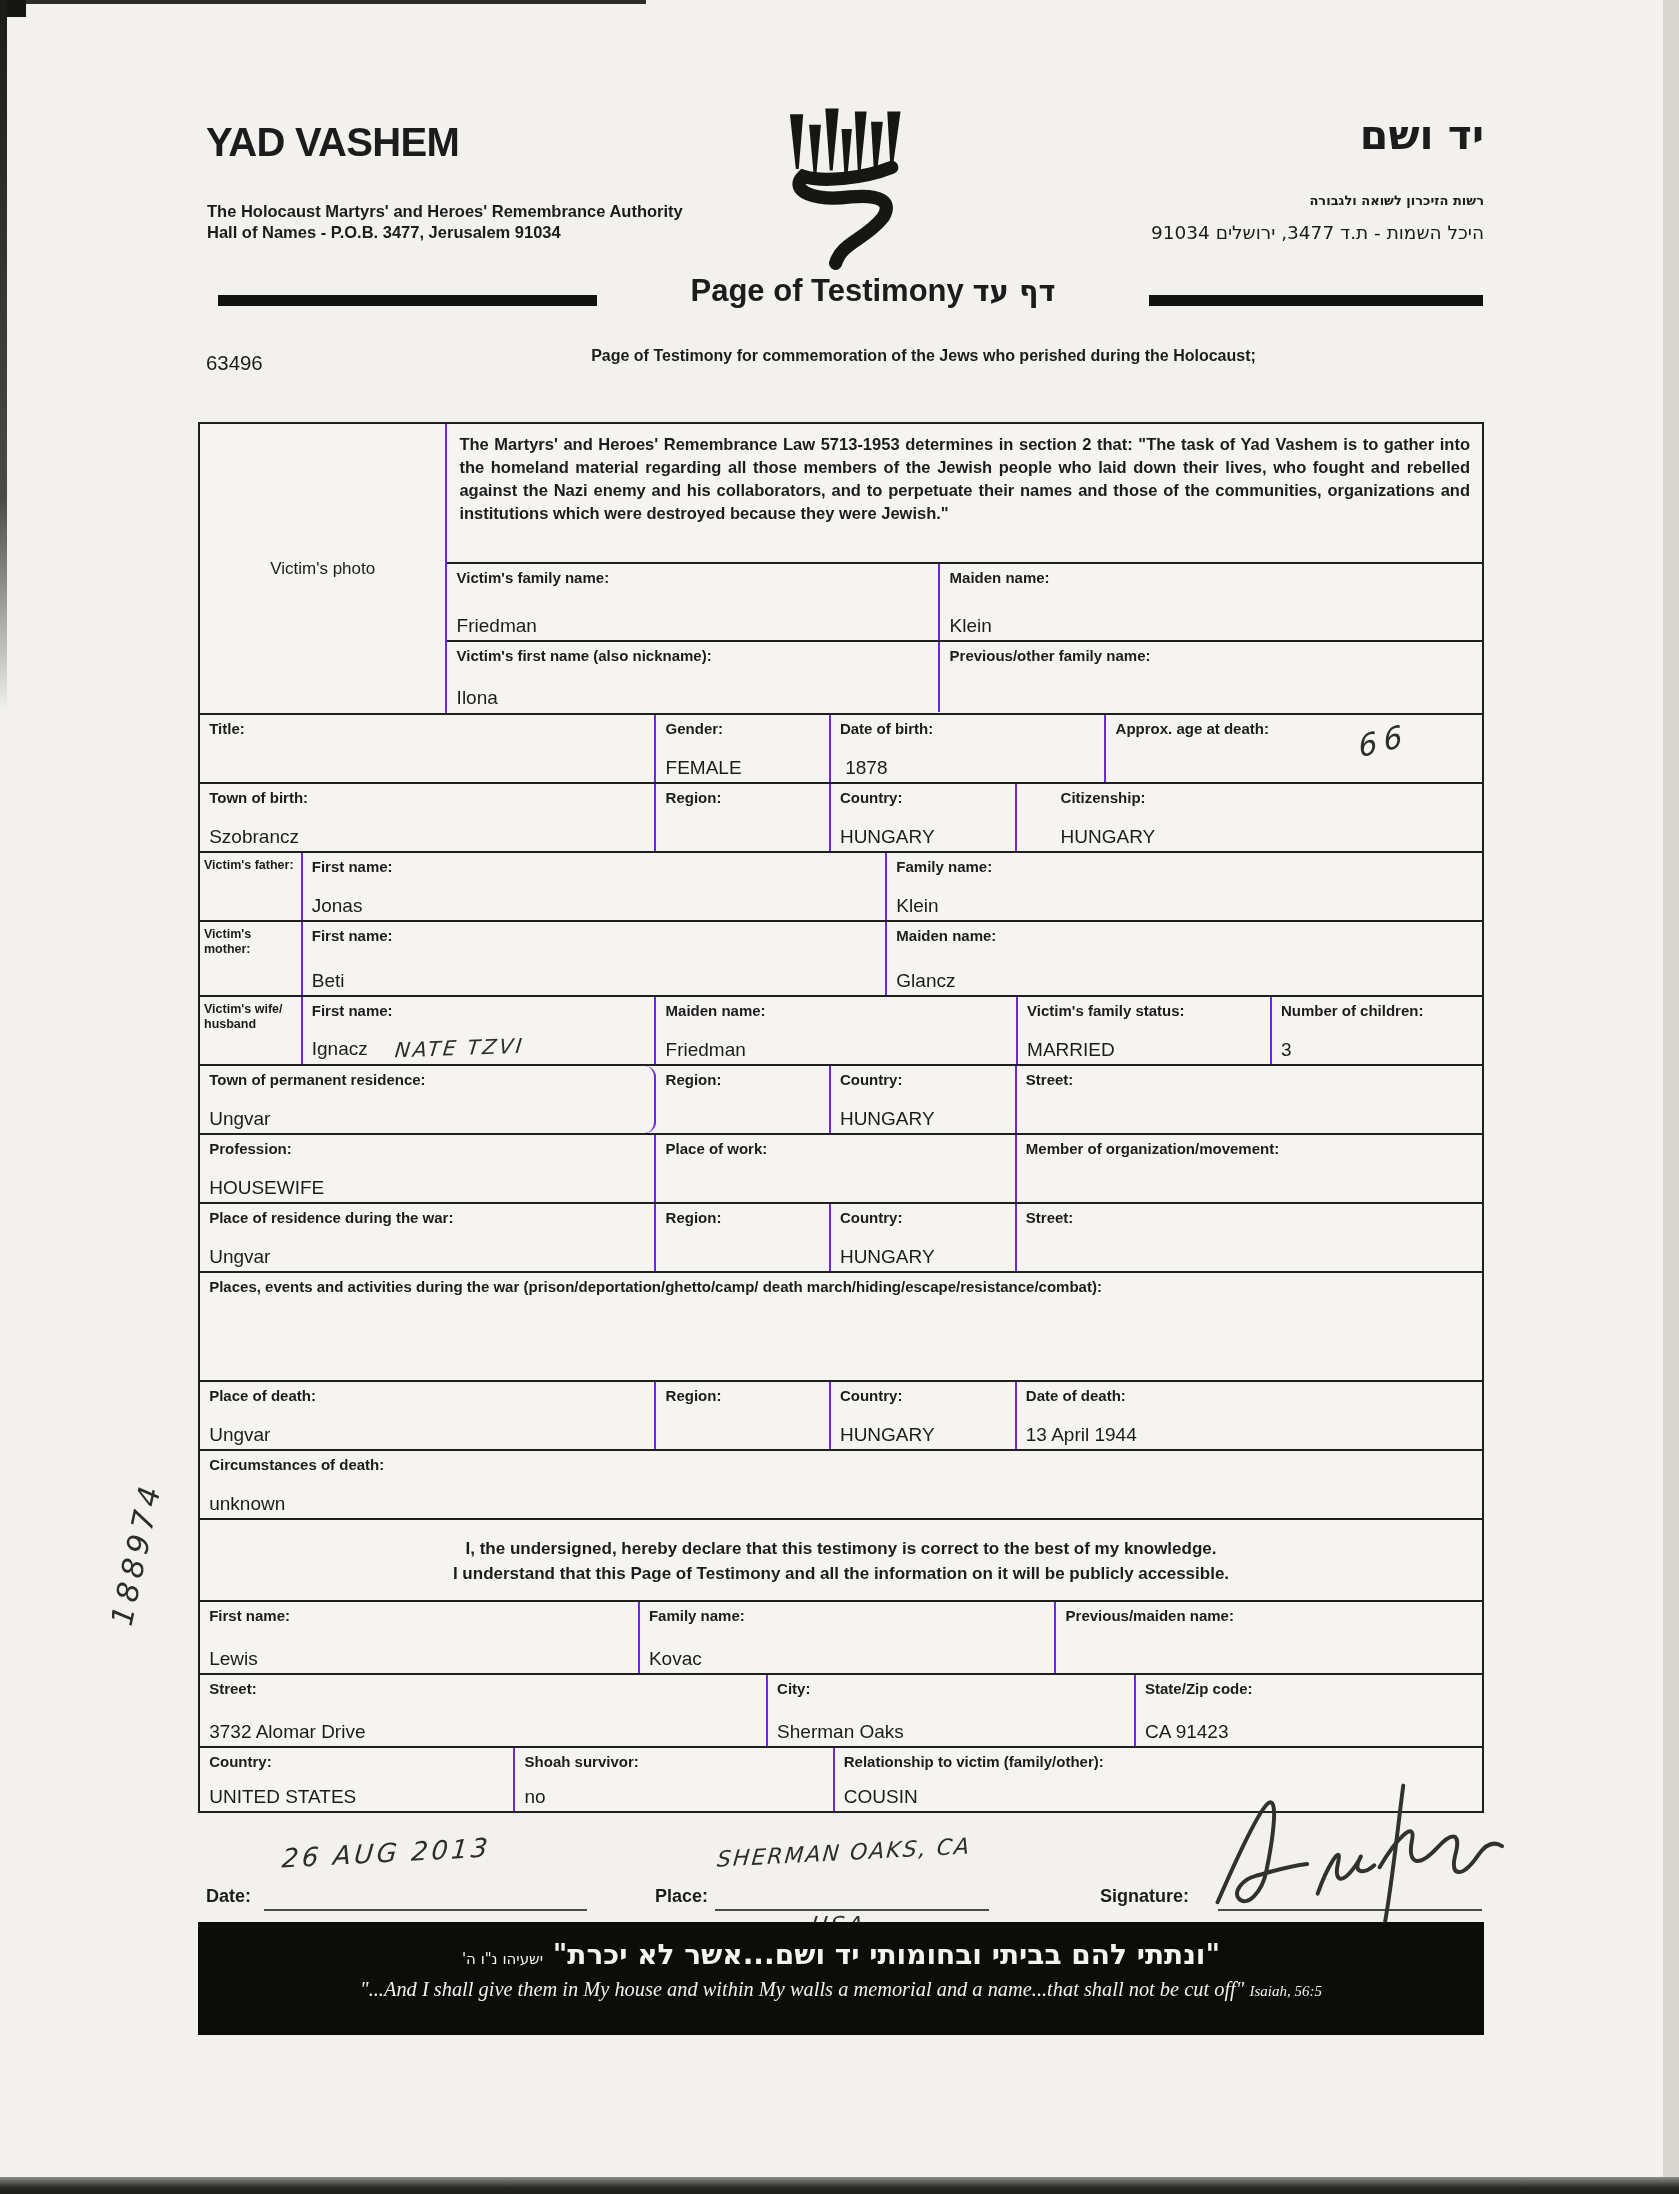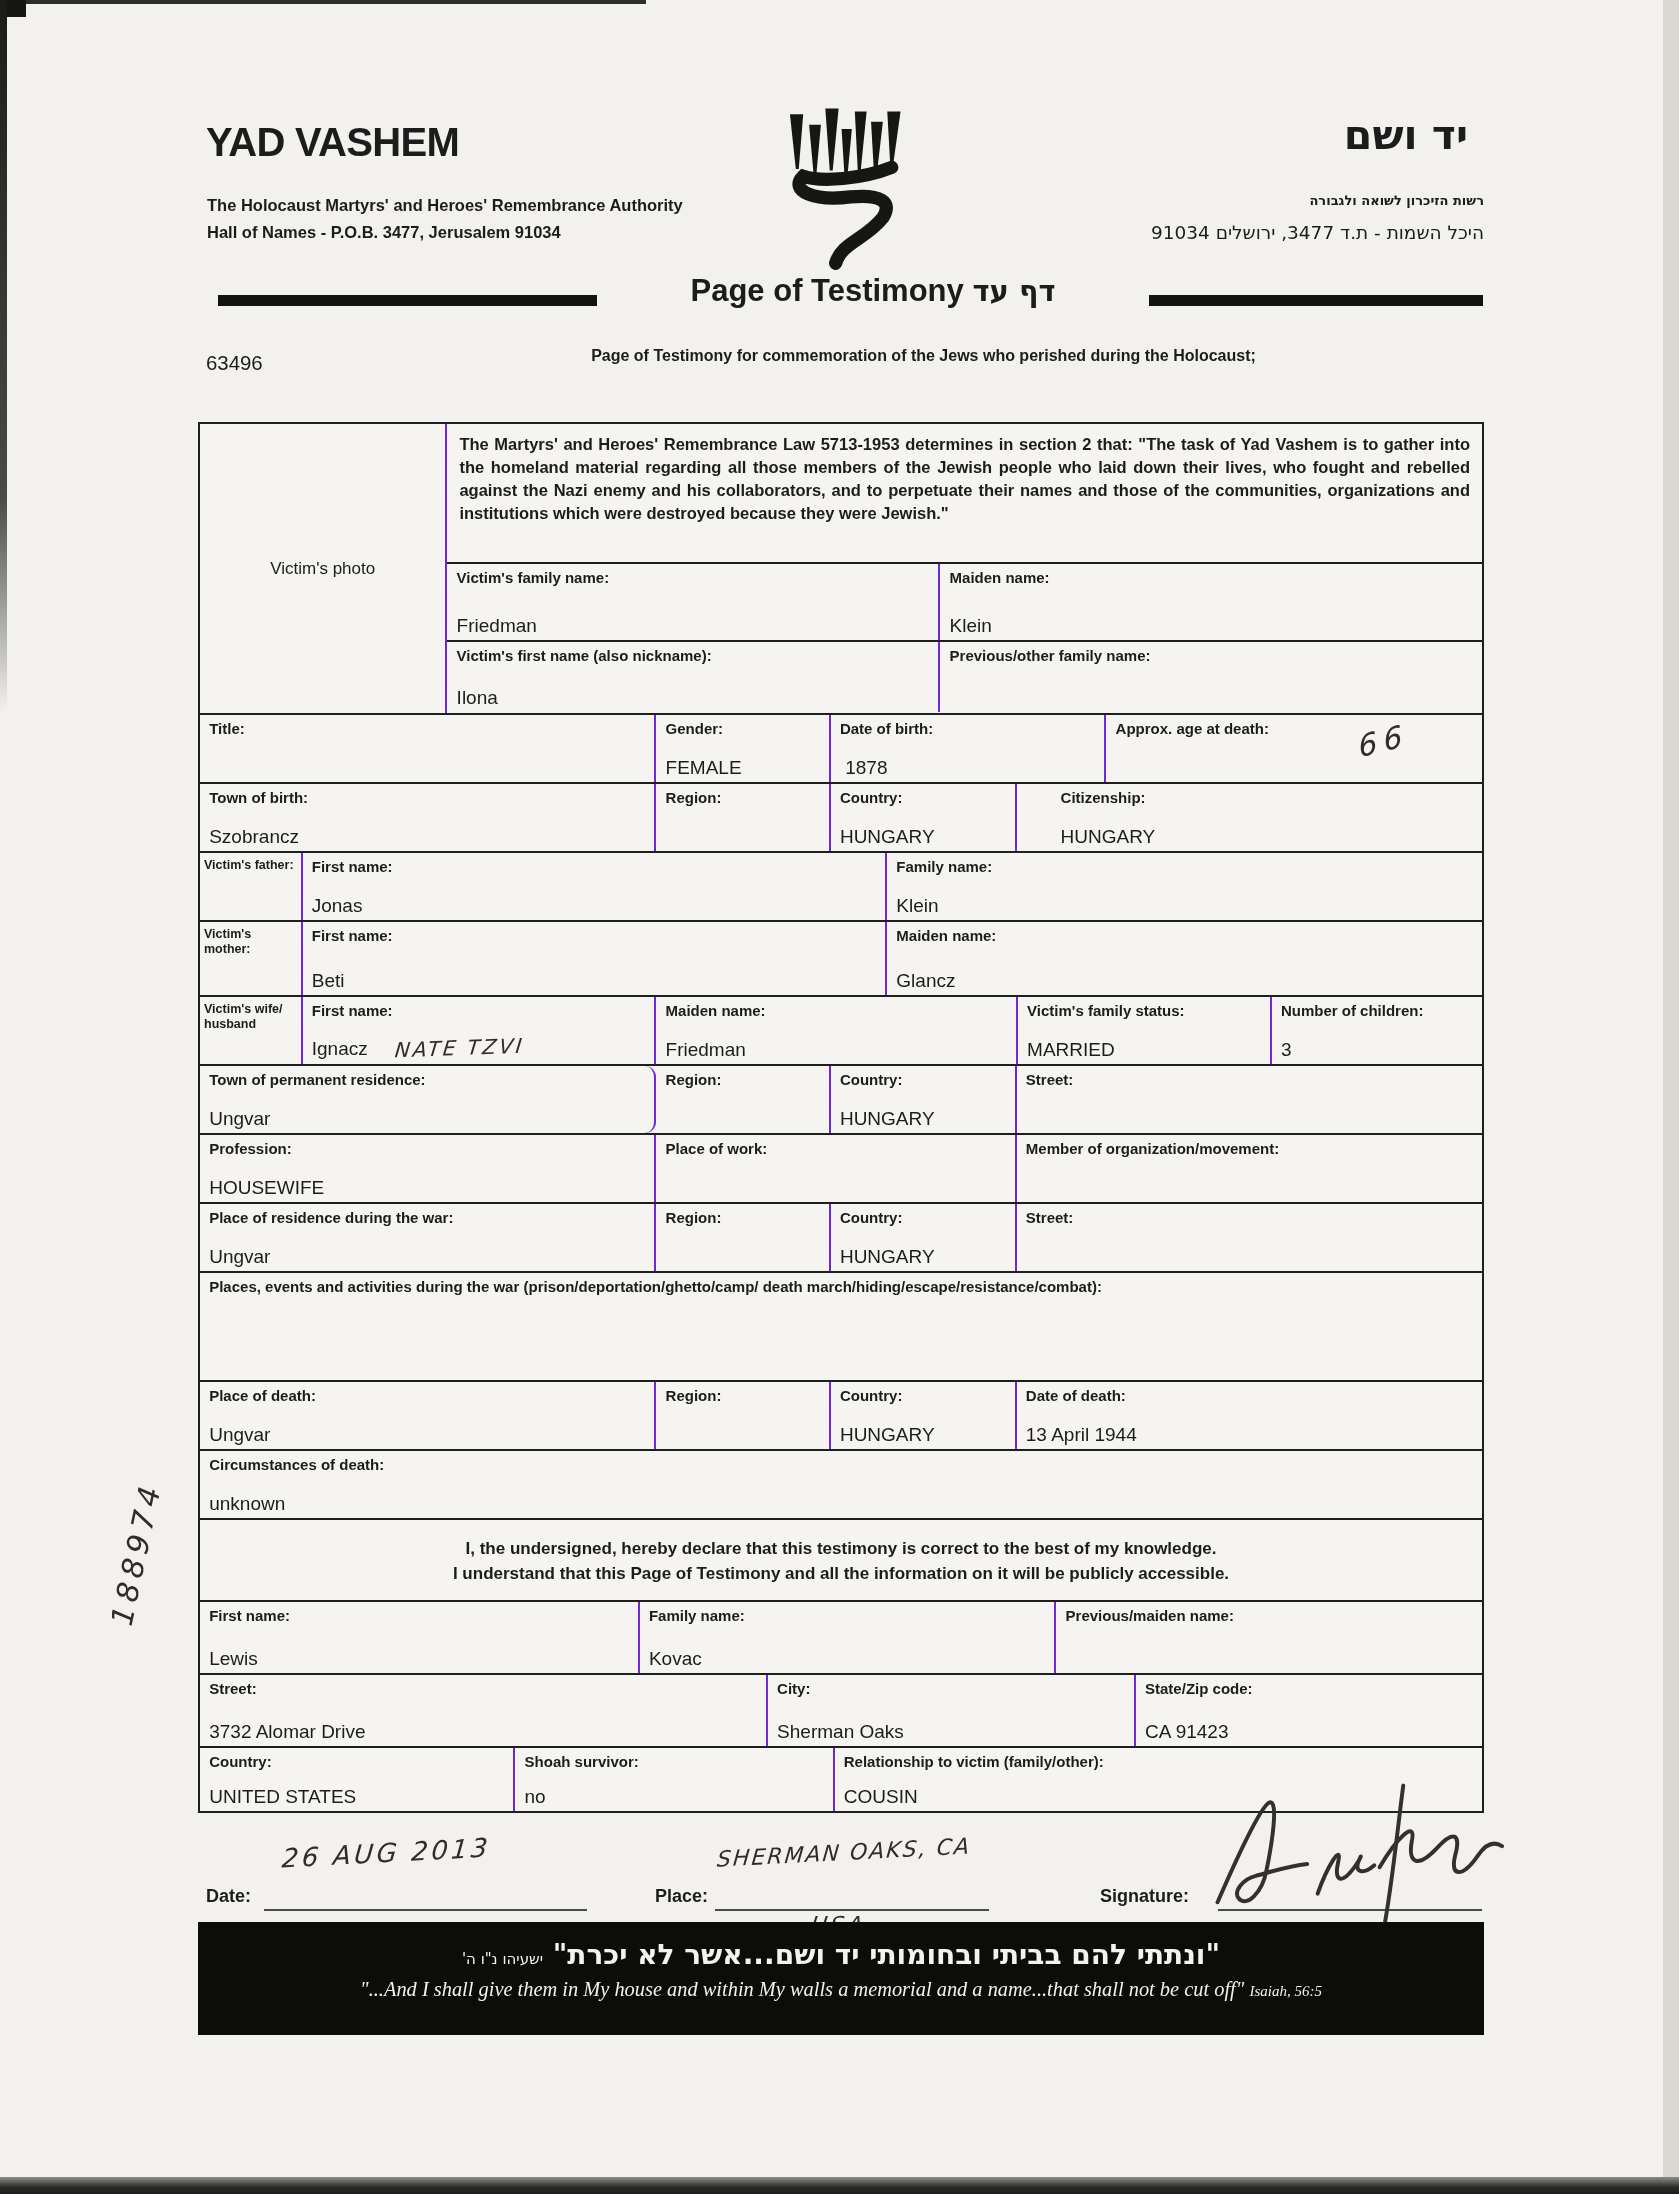--- a/index.html
+++ b/index.html
@@ -10,24 +10,24 @@
   }
   .abs{position:absolute;}
   
   .edge-top{left:0;top:0;width:646px;height:4px;background:#2d2d2b;}
   .edge-corner{left:0;top:0;width:26px;height:17px;background:#161614;}
   .edge-left{left:0;top:0;width:6.6px;height:712px;background:linear-gradient(180deg,#1b1b19 0%,#4a4a46 70%,rgba(74,74,70,0) 100%);}
   .edge-right{left:1663px;top:0;width:17px;height:2194px;background:#d8d7d2;}
   .edge-bottom{left:0;top:2177px;width:1680px;height:17px;background:linear-gradient(180deg,#8d8d89 0%,#2a2a28 60%,#1d1d1b 100%);}
   
   .org-name{left:206px;top:120px;font-size:40px;font-weight:bold;letter-spacing:-0.7px;}
-  .org-tagline{left:207px;top:196px;font-size:16.5px;font-weight:bold;}
+  .org-tagline{left:207px;top:202px;font-size:16.5px;font-weight:bold;}
   .org-address{left:207px;top:223px;font-size:16.5px;font-weight:bold;}
   .he{font-family:"DejaVu Sans",sans-serif;direction:rtl;}
-  .org-name-he{right:212px;top:111px;font-size:41px;font-weight:bold;}
+  .org-name-he{right:196px;top:111px;font-size:41px;font-weight:bold;}
   .org-tagline-he{right:196px;top:193px;font-size:13px;font-weight:bold;}
   .org-address-he{right:196px;top:222px;font-size:18.5px;}
   .logo{left:770px;top:104px;width:149px;height:177px;}
   .bar{background:#121210;height:10.5px;top:295px;}
   .bar-left{left:218px;width:379px;}
   .bar-right{left:1149px;width:334px;}
   .page-title{left:597px;top:273px;width:552px;text-align:center;font-size:31px;font-weight:bold;white-space:nowrap;}
   .page-title .he-part{font-size:29px;}
   .form-number{left:206px;top:352px;font-size:20.4px;}
   .intro{left:462px;top:344px;width:923px;text-align:center;font-size:16px;font-weight:bold;line-height:24px;}

